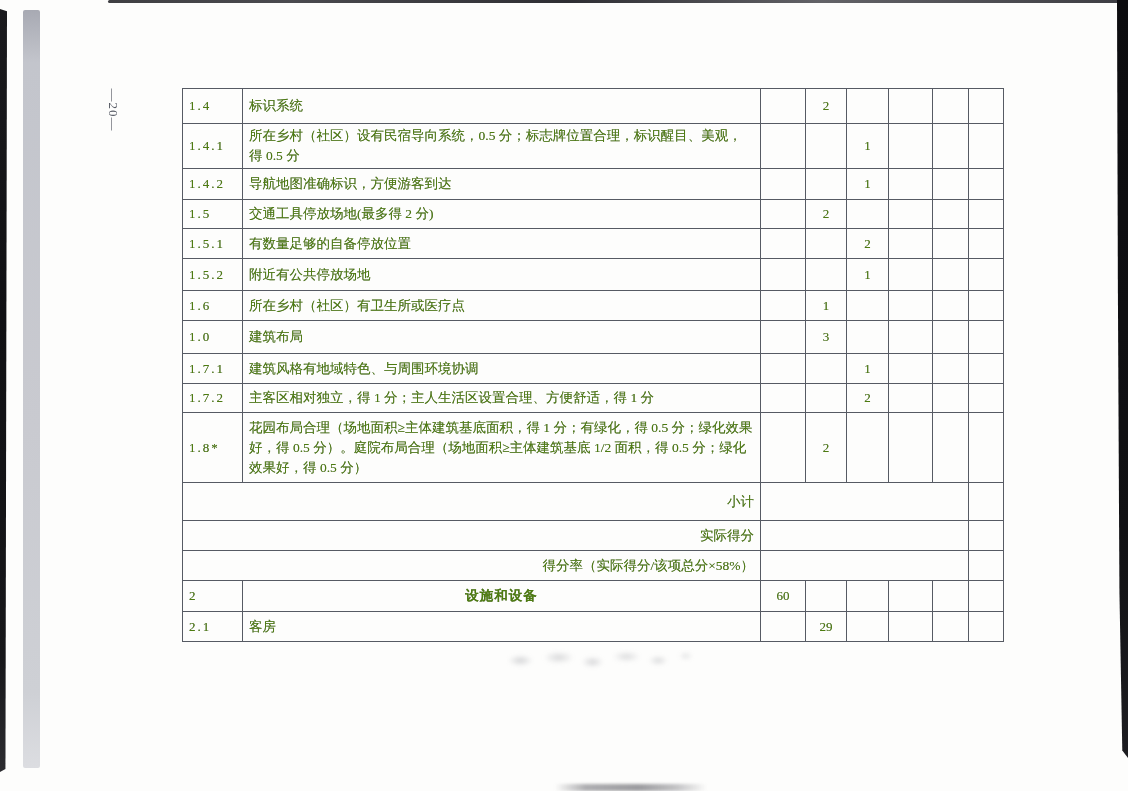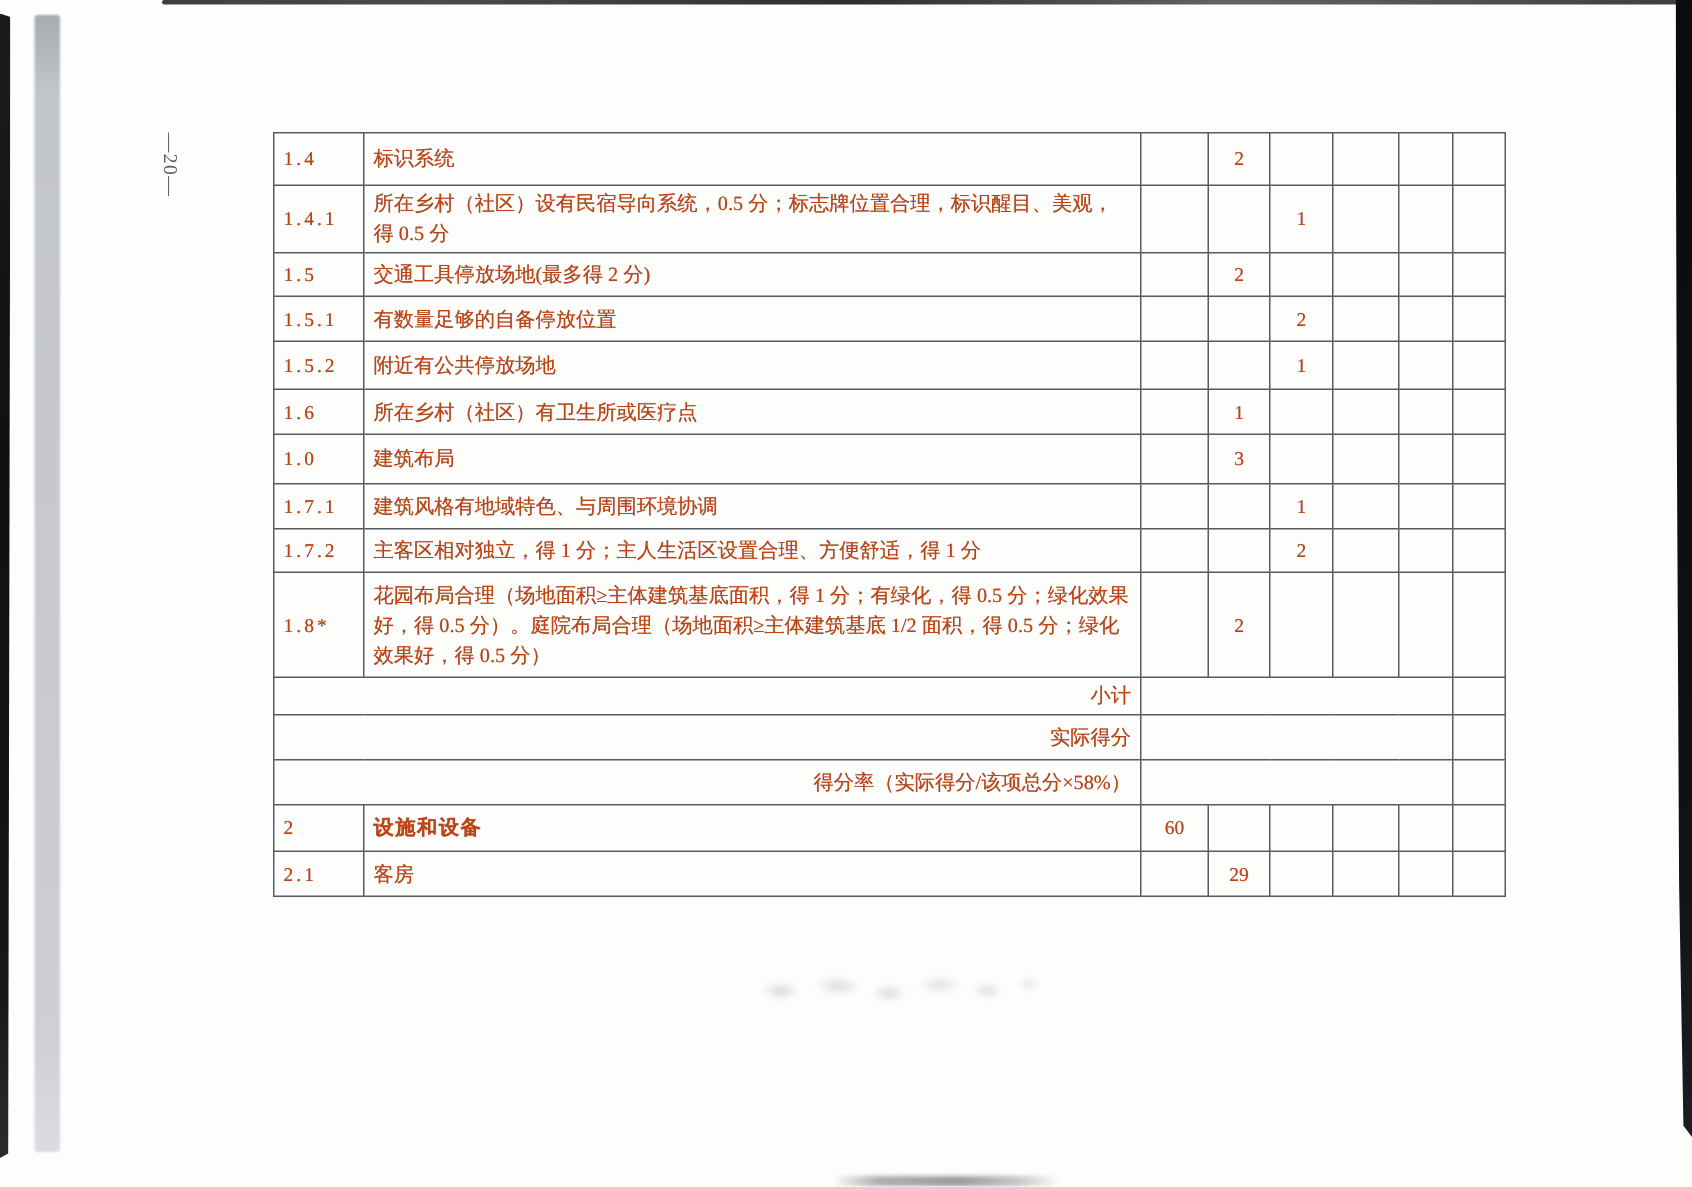--- a/index.html
+++ b/index.html
@@ -63,38 +63,38 @@
   }
 
   
   table.score-table {
     position: absolute; left: 182px; top: 88px;
     width: 821px;
     border-collapse: collapse;
     table-layout: fixed;
     font-size: 13.5px;
     line-height: 20px;
-    color: #c2410c;
+    color: #4d7c0f;
     text-shadow: 0 0 .5px rgba(55,58,68,.55);
   }
   table.score-table td {
     border: 1px solid #565a63;
     padding: 2px 6px;
     vertical-align: middle;
     overflow: hidden;
   }
   td.cell-code {
     font-family: "Liberation Serif", "DejaVu Serif", serif;
     font-size: 13px;
     letter-spacing: 2px;
     padding-left: 9px;
     white-space: nowrap;
   }
   td.cell-desc { padding-left: 10px; padding-right: 8px; text-align: left; }
-  td.cell-desc.center { text-align: left; font-weight: bold; letter-spacing: 1px; }
+  td.cell-desc.center { text-align: center; font-weight: bold; letter-spacing: 1px; }
   td.cell-summary { text-align: right; padding-right: 10px; }
   td.cell-score { text-align: center; font-size: 13px; padding: 2px 2px; }
 </style>
 </head>
 <body>
 
 <div class="edge-top"></div>
 <div class="edge-left"></div>
 <div class="fold-shadow"></div>
 <div class="edge-right"></div>
@@ -128,20 +128,30 @@
       <tr style="height: 45px; margin-left: 24px;">
         <td class="cell-code">1.4.1</td>
         <td class="cell-desc">所在乡村（社区）设有民宿导向系统，0.5 分；标志牌位置合理，标识醒目、美观，得 0.5 分</td>
         <td class="cell-score"></td>
         <td class="cell-score"></td>
         <td class="cell-score">1</td>
         <td class="cell-score"></td>
         <td class="cell-score"></td>
         <td class="cell-score"></td>
       </tr>
+      <tr style="height: 31px;">
+        <td class="cell-code">1.4.2</td>
+        <td class="cell-desc">导航地图准确标识，方便游客到达</td>
+        <td class="cell-score"></td>
+        <td class="cell-score"></td>
+        <td class="cell-score">1</td>
+        <td class="cell-score"></td>
+        <td class="cell-score"></td>
+        <td class="cell-score"></td>
+      </tr>
       <tr style="height: 29px;">
         <td class="cell-code">1.5</td>
         <td class="cell-desc">交通工具停放场地(最多得 2 分)</td>
         <td class="cell-score"></td>
         <td class="cell-score">2</td>
         <td class="cell-score"></td>
         <td class="cell-score"></td>
         <td class="cell-score"></td>
         <td class="cell-score"></td>
       </tr>
@@ -208,21 +218,21 @@
       <tr style="height: 70px;">
         <td class="cell-code">1.8*</td>
         <td class="cell-desc">花园布局合理（场地面积≥主体建筑基底面积，得 1 分；有绿化，得 0.5 分；绿化效果好，得 0.5 分）。庭院布局合理（场地面积≥主体建筑基底 1/2 面积，得 0.5 分；绿化效果好，得 0.5 分）</td>
         <td class="cell-score"></td>
         <td class="cell-score">2</td>
         <td class="cell-score"></td>
         <td class="cell-score"></td>
         <td class="cell-score"></td>
         <td class="cell-score"></td>
       </tr>
-      <tr style="height: 25px;">
+      <tr style="height: 38px;">
         <td class="cell-summary" colspan="2">小计</td>
         <td class="cell-score" colspan="5"></td>
         <td class="cell-score"></td>
       </tr>
       <tr style="height: 30px;">
         <td class="cell-summary" colspan="2">实际得分</td>
         <td class="cell-score" colspan="5"></td>
         <td class="cell-score"></td>
       </tr>
       <tr style="height: 30px;">

